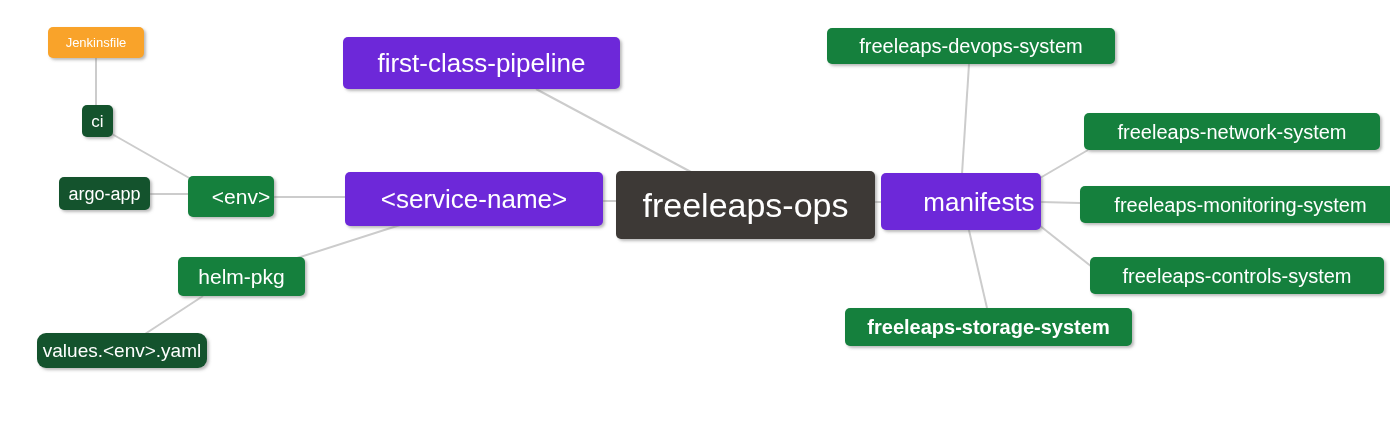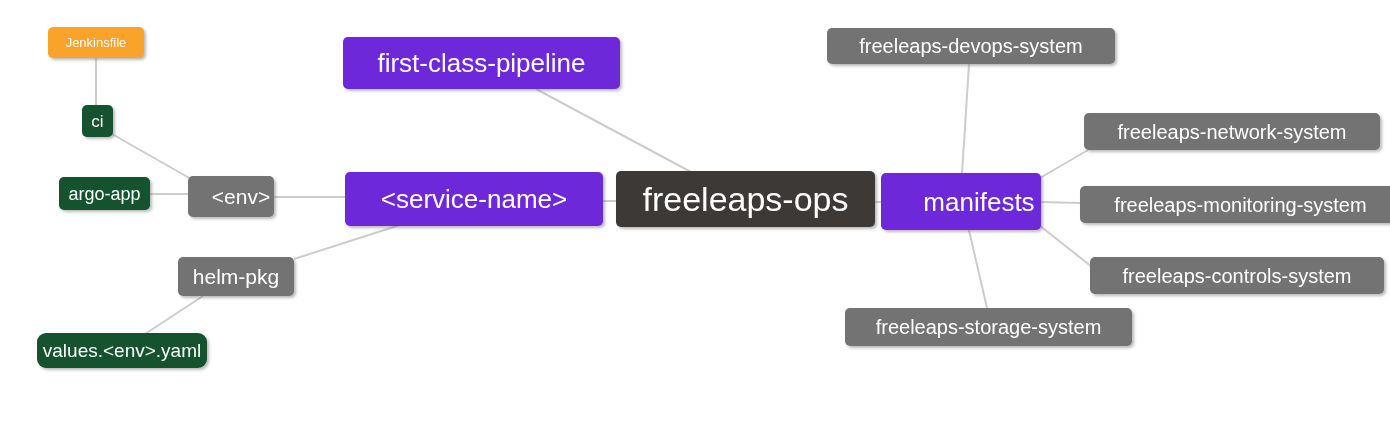--- a/index.html
+++ b/index.html
@@ -36,21 +36,21 @@
     color: #ffffff;
     border-radius: 5px;
     box-shadow: 2px 2px 3px rgba(120,120,120,0.5);
     cursor: pointer;
     white-space: nowrap;
     line-height: 1;
     user-select: none;
   }
   .n-root   { background: #3d3936; font-size: 34px; }
   .n-blue   { background: #6d28d9; font-size: 26px; }
-  .n-green  { background: #737373; text-align: center; }
+  .n-green  { background: #15803d; text-align: center; }
   .n-red    { background: #14532d; }
   .n-orange { background: #f9a32a; }
 </style>
 </head>
 <body>
 
 <div class="canvas">
 
   <svg class="edges" viewBox="0 0 1390 421">
     <line x1="68" y1="57" x2="68" y2="106"></line>
@@ -70,35 +70,35 @@
   </svg>
 
   <div class="node n-orange" style="left:20px; top:27px; width:96px; height:31px; font-size:13px;">Jenkinsfile</div>
 
   <div class="node n-red" style="left:54px; top:105px; width:31px; height:32px; font-size:17px;">ci</div>
 
   <div class="node n-red" style="left:31px; top:177px; width:91px; height:33px; font-size:18px;">argo-app</div>
 
   <div class="node n-green" style="left:160px; top:176px; width:86px; height:41px; font-size:21px;padding-left:20px;">&lt;env&gt;</div>
 
-  <div class="node n-green" style="left:150px; top:257px; width:116px; height:39px; font-size:21px;">helm-pkg</div>
+  <div class="node n-green" style="left:150px; top:257px; width:127px; height:39px; font-size:21px;">helm-pkg</div>
 
   <div class="node n-red" style="left:9px; top:333px; width:170px; height:35px; font-size:19px;border-radius:9px;">values.&lt;env&gt;.yaml</div>
 
   <div class="node n-blue" style="left:315px; top:37px; width:277px; height:52px;">first-class-pipeline</div>
 
   <div class="node n-blue" style="left:317px; top:172px; width:258px; height:54px;">&lt;service-name&gt;</div>
 
-  <div class="node n-root" style="left:588px; top:171px; width:259px; height:56px;text-align:center;">freeleaps-ops</div>
+  <div class="node n-root" style="left:588px; top:171px; width:259px; height:68px;text-align:center;">freeleaps-ops</div>
 
   <div class="node n-blue" style="left:853px; top:173px; width:160px; height:57px;padding-left:36px;">manifests</div>
 
   <div class="node n-green" style="left:799px; top:28px; width:288px; height:36px; font-size:20px;">freeleaps-devops-system</div>
 
   <div class="node n-green" style="left:1056px; top:113px; width:296px; height:37px; font-size:20px;">freeleaps-network-system</div>
 
   <div class="node n-green" style="left:1052px; top:186px; width:321px; height:37px; font-size:20px;">freeleaps-monitoring-system</div>
 
   <div class="node n-green" style="left:1062px; top:257px; width:294px; height:37px; font-size:20px;">freeleaps-controls-system</div>
 
-  <div class="node n-green" style="left:817px; top:308px; width:287px; height:38px; font-size:20px;">freeleaps-storage-system</div>
+  <div class="node n-green" style="left:817px; top:308px; width:287px; height:38px; font-size:20px;font-weight:bold;">freeleaps-storage-system</div>
 
 </div>
 
 </body></html>

